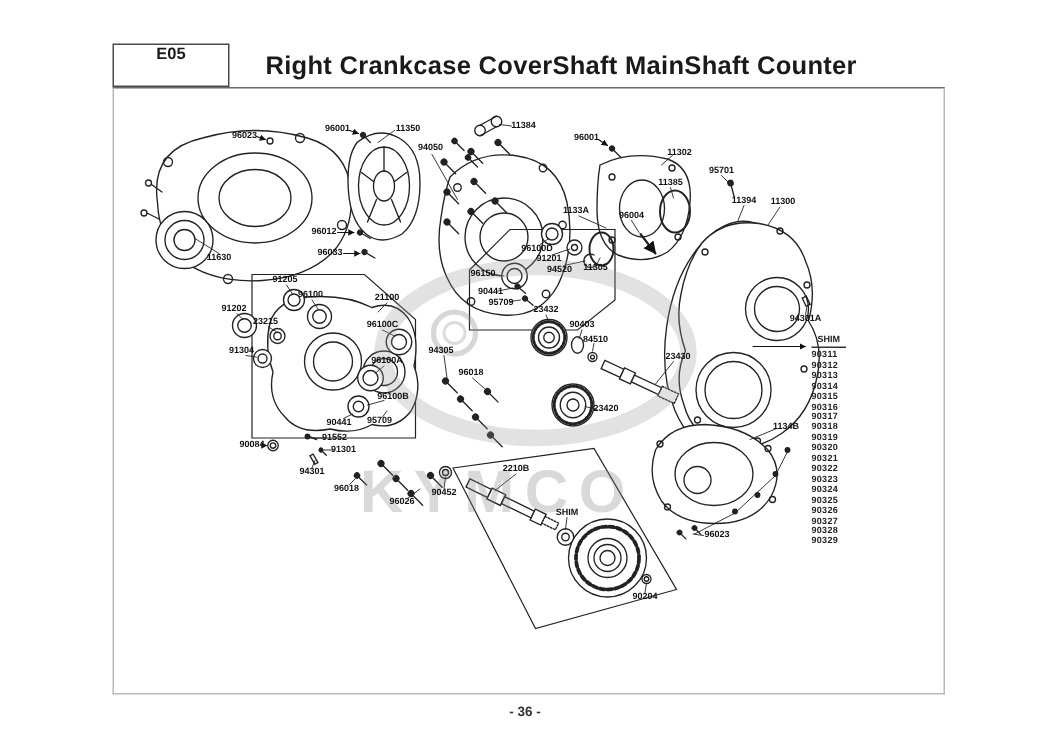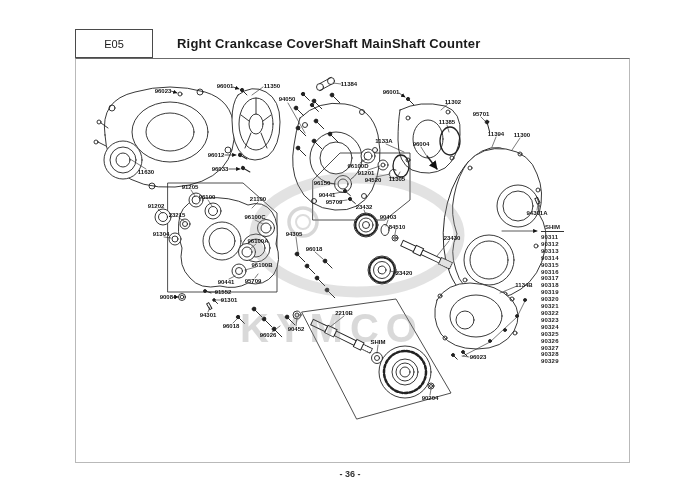--- a/index.html
+++ b/index.html
@@ -1,22 +1,22 @@
 <!DOCTYPE html>
 <html><head>
 <meta charset="utf-8">
 <style>
   html,body{margin:0;padding:0;background:#fff;}
   .page{position:relative;width:700px;height:495px;background:#fff;overflow:hidden;
         font-family:"Liberation Sans",sans-serif;color:#1a1a1a;}
   .code-box{position:absolute;left:75px;top:29px;width:78px;height:29px;
             border:1.6px solid #4a4a4a;box-sizing:border-box;display:flex;
-            align-items:center;justify-content:center;font-weight:normal;font-size:11px;}
+            justify-content:center;font-weight:bold;font-size:11px;}
   .hdr-title{position:absolute;left:177px;top:29px;height:29px;line-height:29px;
-             font-weight:bold;font-size:13px;letter-spacing:.2px;}
+             font-weight:bold;font-size:17px;letter-spacing:.2px;}
   .frame{position:absolute;left:75px;top:58px;width:555px;height:405px;box-sizing:border-box;
          border:1px solid #b9b9b9;border-top:1.6px solid #6b6b6b;}
   svg.art{position:absolute;left:0;top:0;}
   .plabel{position:absolute;transform:translate(-50%,-50%);font-size:6px;font-weight:bold;
           white-space:nowrap;color:#111;}
   .watermark-text{position:absolute;left:240px;top:286px;font-size:40px;font-weight:bold;
           letter-spacing:7px;color:rgba(130,130,130,0.30);font-family:"Liberation Sans",sans-serif;margin-top:20px;}
   .shim-list{position:absolute;left:541px;top:224px;font-size:6px;font-weight:bold;color:#222;}
   .shim-title{display:inline-block;padding:0 4px 1px 4px;border-bottom:1px solid #333;margin-bottom:2px;}
   #shim-items div{line-height:6.9px;letter-spacing:.2px;}

